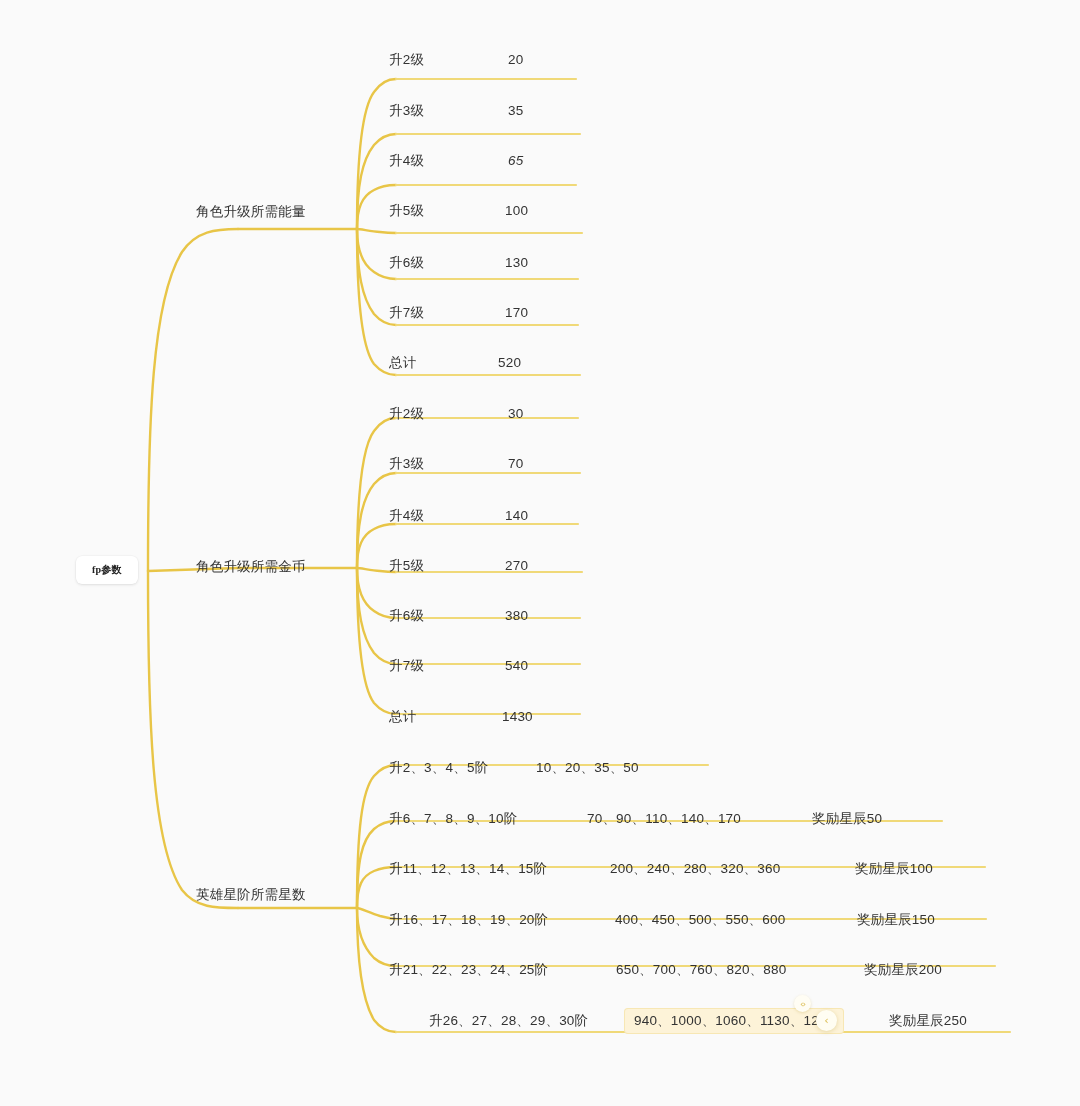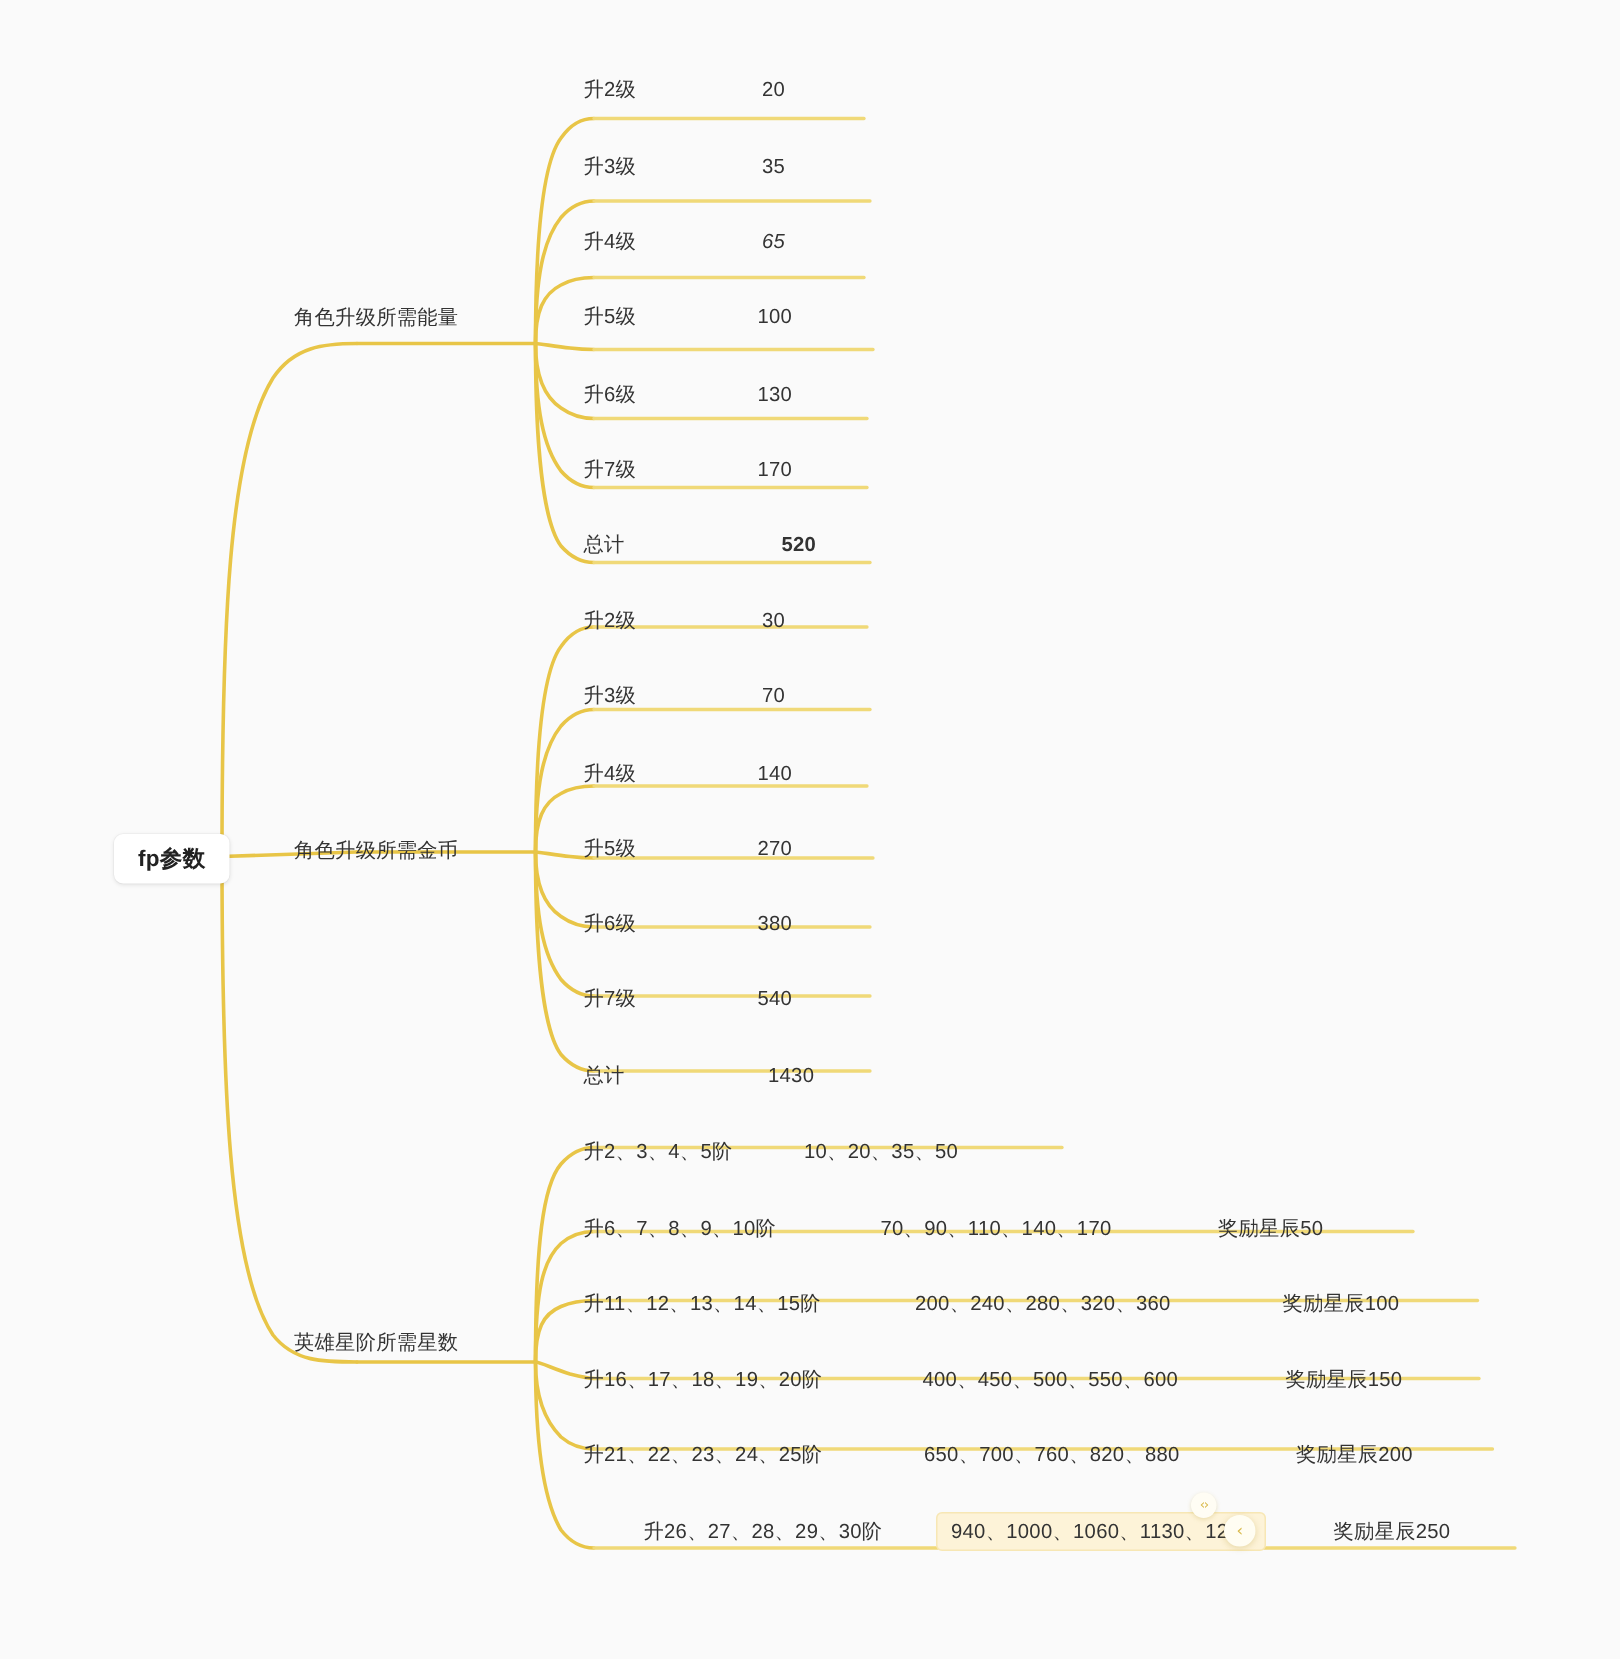--- a/index.html
+++ b/index.html
@@ -39,24 +39,25 @@
     line-height: 1;
     color: #333333;
     letter-spacing: 0.2px;
     text-align: right;
   }
 
   .node-root {
     background: #ffffff;
     border-radius: 6px;
     padding: 9px 16px;
-    font-size: 15px;
+    font-size: 10px;
     font-weight: 600;
     box-shadow: 0 1px 3px rgba(0,0,0,0.10), 0 0 0 0.5px rgba(0,0,0,0.03);
     color: #222222;
+    font-family: Liberation Serif, serif;
   }
 
   .node-branch {
     font-size: 13.5px;
     color: #333333;
   }
 
   .node-leaf {
     font-size: 13.5px;
     color: #333333;
@@ -195,42 +196,42 @@
   <div class="node node-leaf" style="left:389px; top:204px;"><span>升5级</span></div>
   <div class="node node-leaf" style="left:505px; top:204px;"><span>100</span></div>
 
   <div class="node node-leaf" style="left:389px; top:256px;"><span>升6级</span></div>
   <div class="node node-leaf" style="left:505px; top:256px;"><span>130</span></div>
 
   <div class="node node-leaf" style="left:389px; top:306px;"><span>升7级</span></div>
   <div class="node node-leaf" style="left:505px; top:306px;"><span>170</span></div>
 
   <div class="node node-leaf" style="left:389px; top:356px;"><span>总计</span></div>
-  <div class="node node-leaf" style="left:521px; top:356px;font-weight:bold;"><span>520</span></div>
+  <div class="node node-leaf" style="left:498px; top:356px;"><span>520</span></div>
 
   <div class="node node-leaf" style="left:389px; top:407px;"><span>升2级</span></div>
   <div class="node node-leaf" style="left:508px; top:407px;"><span>30</span></div>
 
   <div class="node node-leaf" style="left:389px; top:457px;"><span>升3级</span></div>
   <div class="node node-leaf" style="left:508px; top:457px;"><span>70</span></div>
 
   <div class="node node-leaf" style="left:389px; top:509px;"><span>升4级</span></div>
   <div class="node node-leaf" style="left:505px; top:509px;"><span>140</span></div>
 
   <div class="node node-leaf" style="left:389px; top:559px;"><span>升5级</span></div>
   <div class="node node-leaf" style="left:505px; top:559px;"><span>270</span></div>
 
   <div class="node node-leaf" style="left:389px; top:609px;"><span>升6级</span></div>
   <div class="node node-leaf" style="left:505px; top:609px;"><span>380</span></div>
 
   <div class="node node-leaf" style="left:389px; top:659px;"><span>升7级</span></div>
   <div class="node node-leaf" style="left:505px; top:659px;"><span>540</span></div>
 
   <div class="node node-leaf" style="left:389px; top:710px;"><span>总计</span></div>
-  <div class="node node-leaf" style="left:502px; top:710px;margin-left:10px;"><span>1430</span></div>
+  <div class="node node-leaf" style="left:502px; top:710px;"><span>1430</span></div>
 
   <div class="node node-leaf" style="left:389px; top:761px;"><span>升2、3、4、5阶</span></div>
   <div class="node node-leaf" style="left:536px; top:761px;"><span>10、20、35、50</span></div>
 
   <div class="node node-leaf" style="left:389px; top:812px;"><span>升6、7、8、9、10阶</span></div>
   <div class="node node-leaf" style="left:587px; top:812px;"><span>70、90、110、140、170</span></div>
   <div class="node node-leaf" style="left:812px; top:812px;"><span>奖励星辰50</span></div>
 
   <div class="node node-leaf" style="left:389px; top:862px;"><span>升11、12、13、14、15阶</span></div>
   <div class="node node-leaf" style="left:610px; top:862px;"><span>200、240、280、320、360</span></div>

